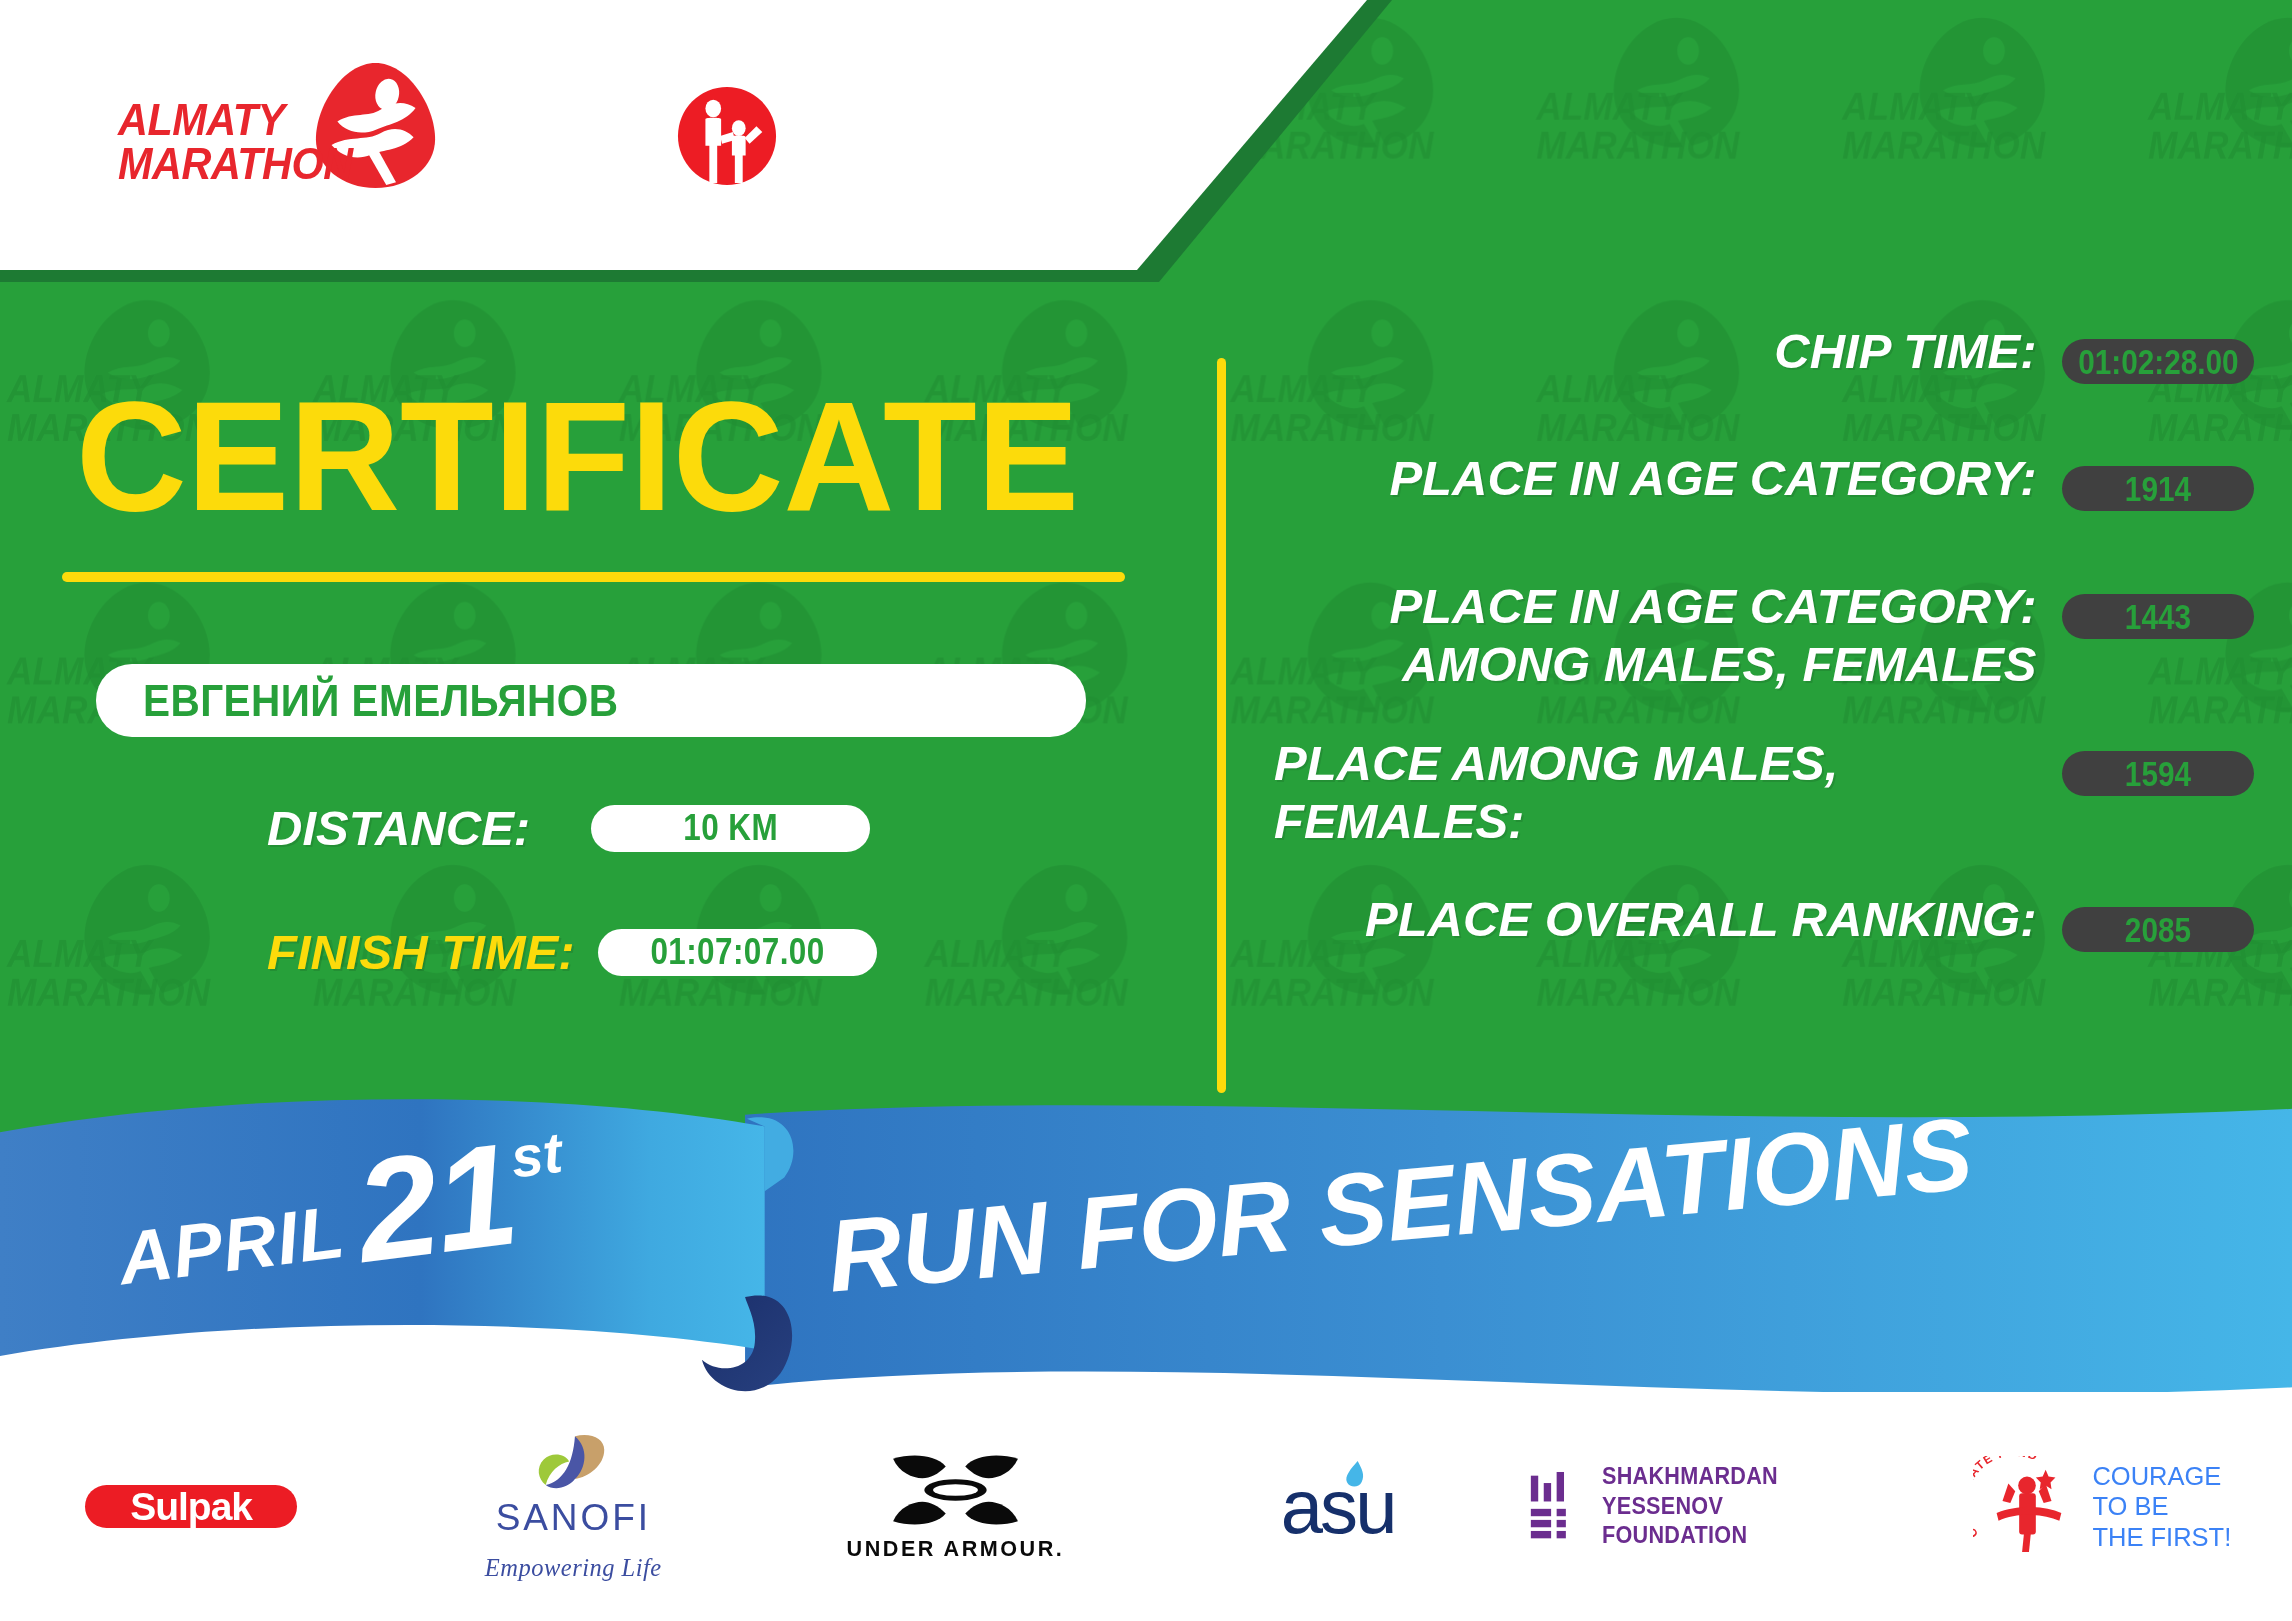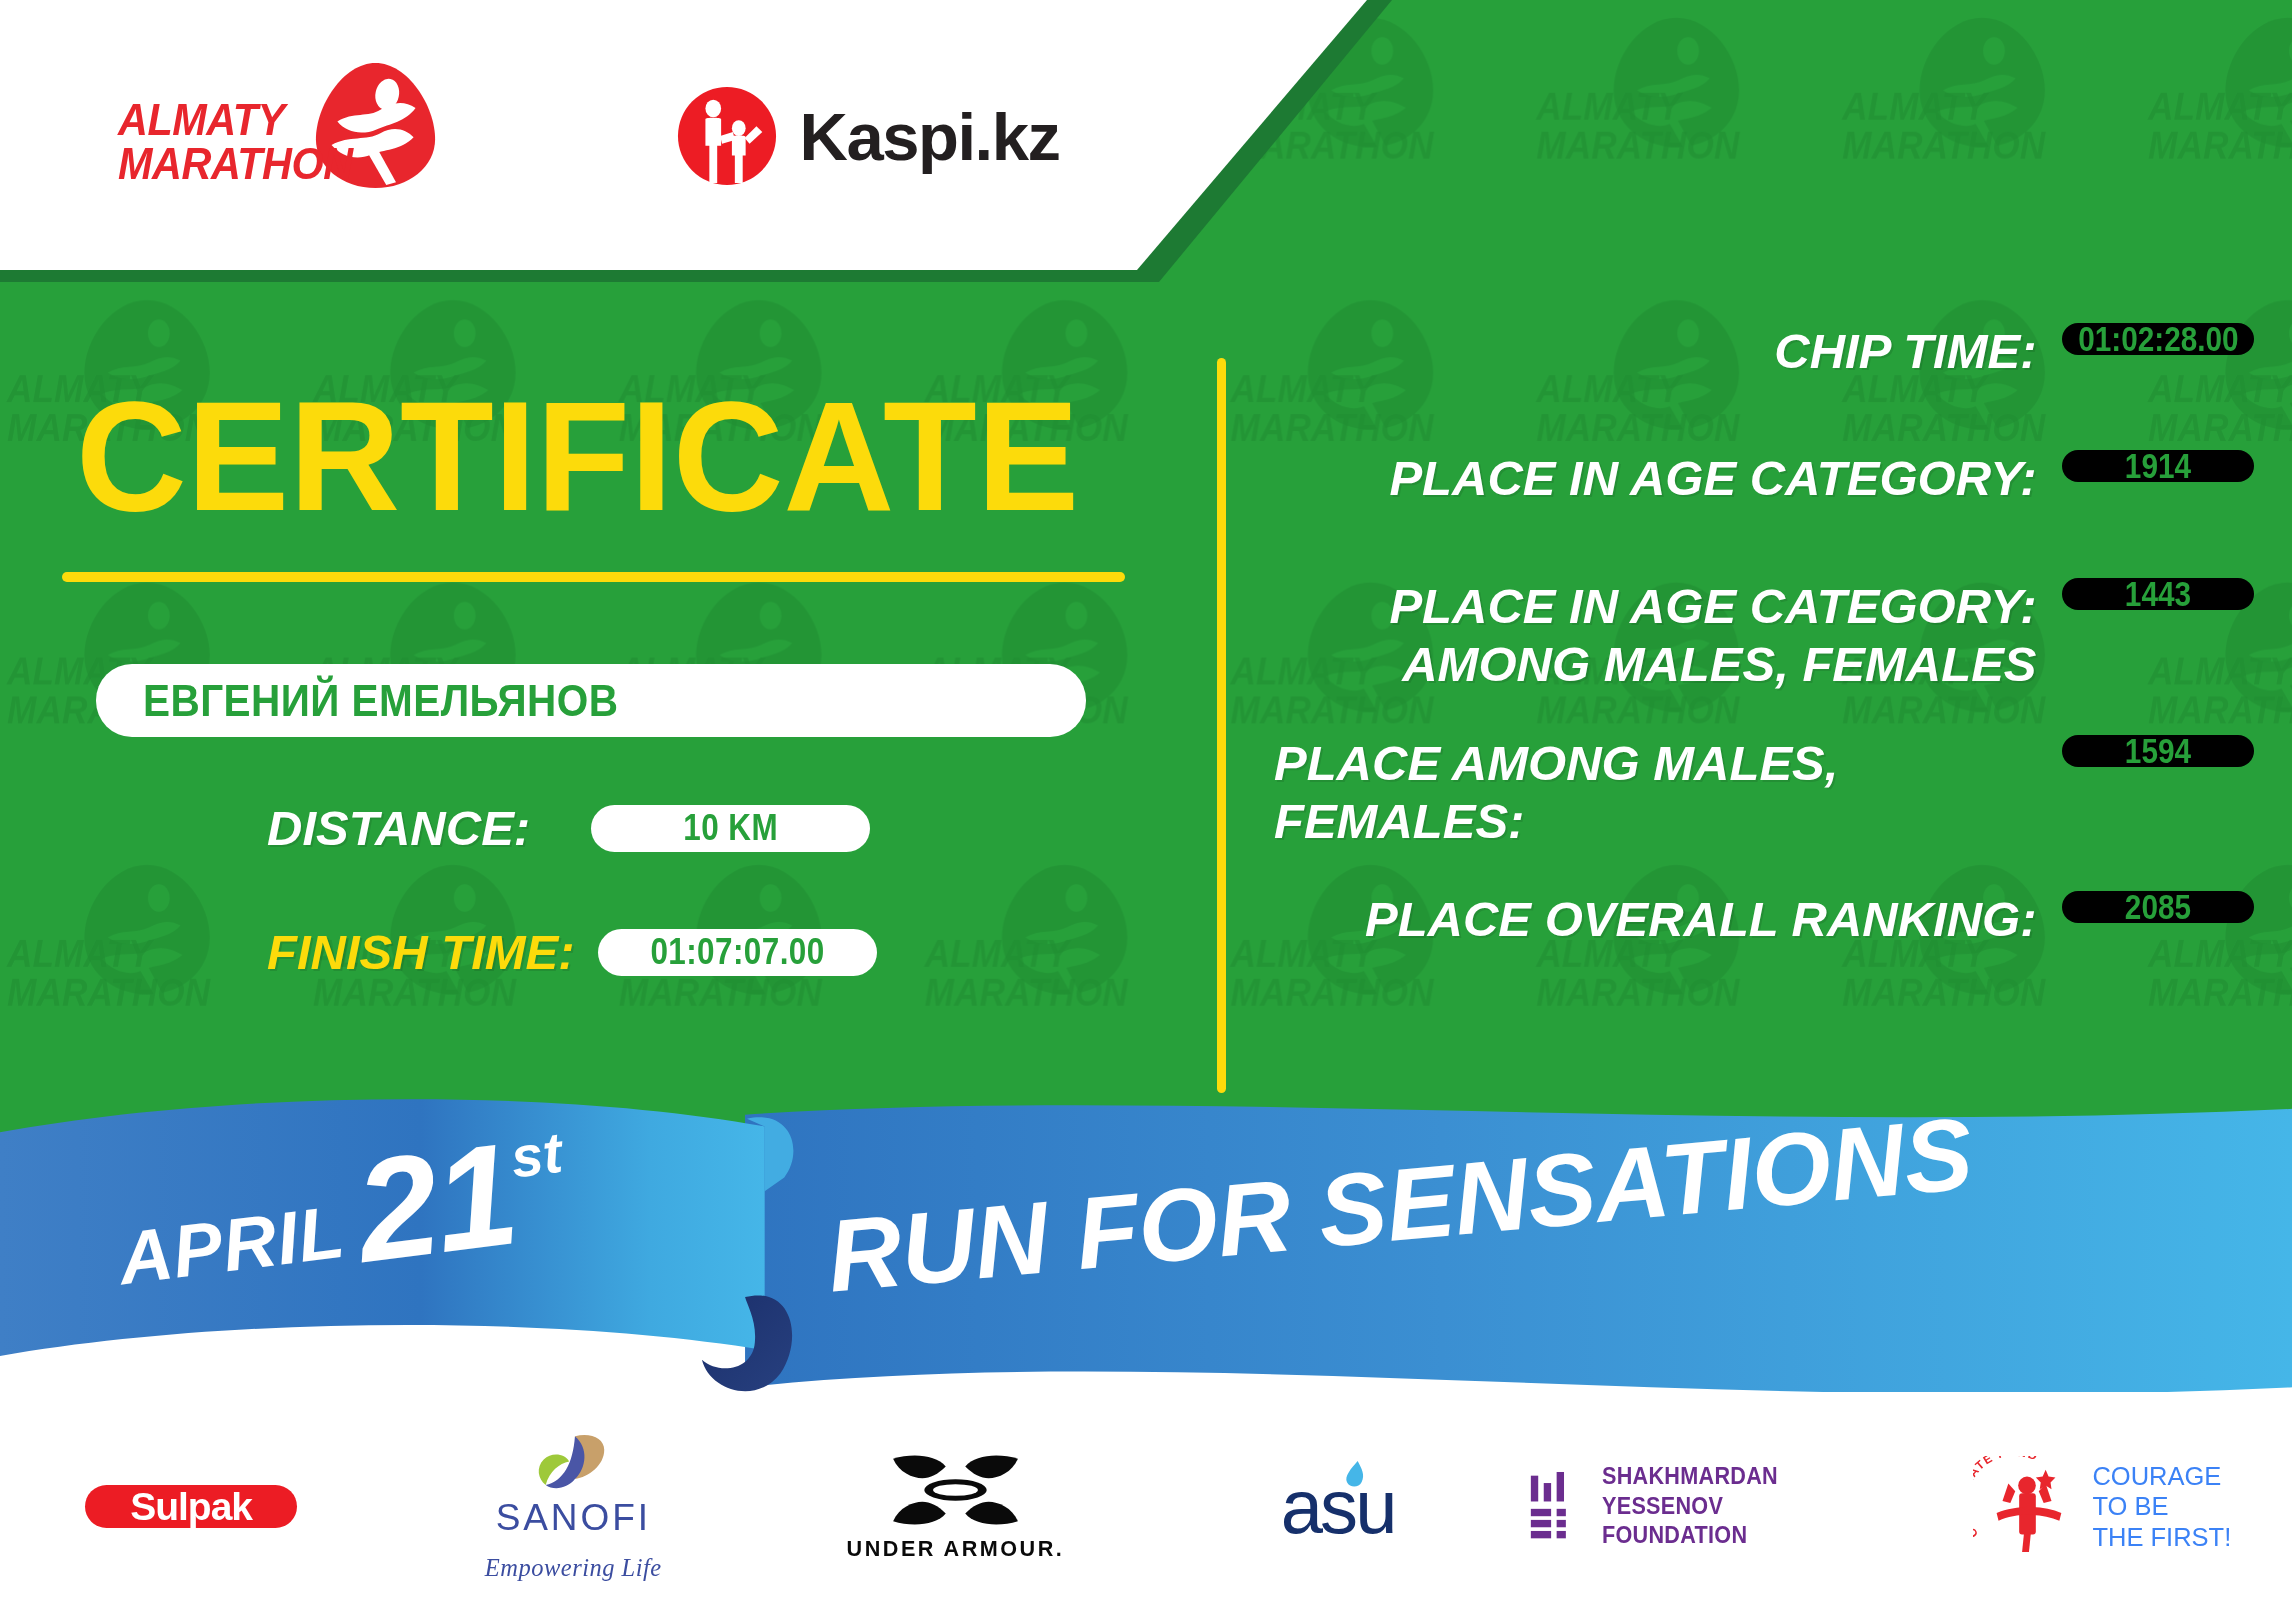--- a/index.html
+++ b/index.html
@@ -237,27 +237,27 @@
     font-size: 49px;
     line-height: 1.18;
     text-align: right;
     padding-right: 25.5px;
     text-shadow: 2px 2px 0 rgba(0,0,0,0.10);
   }
   .r-label.two-line { text-align: right; }
   .r-label.left-al { text-align: left; }
   .r-pill {
     flex: 0 0 auto;
-    width: 192px; height: 32px;
-    background: #000000;
+    width: 192px; height: 45px;
+    background: #404040;
     border-radius: 22.5px;
     display: flex;
     align-items: center;
     justify-content: center;
-    margin-top: 0;
+    margin-top: 16px;
   }
   .r-val {
     color: #27a03a;
     font-family: "Liberation Sans Narrow", "Liberation Sans", sans-serif;
     font-weight: 900;
     font-size: 35px;
     transform: scaleX(0.85);
     white-space: nowrap;
   }
 
@@ -473,21 +473,20 @@
       <circle cx="52" cy="52" r="50" fill="#ed1c24"></circle>
       <g fill="#ffffff">
         <ellipse cx="38" cy="24" rx="8" ry="9"></ellipse>
         <path d="M30 35 C30 33 46 33 46 35 L46 62 L42 62 L42 100 L34 100 L34 62 L30 62 Z"></path>
         <ellipse cx="64" cy="44" rx="7" ry="8"></ellipse>
         <path d="M57 53 C57 51 71 51 71 53 L71 72 L68 72 L68 100 L60 100 L60 72 L57 72 Z"></path>
         <path d="M45 52 L58 48 L60 56 L47 60 Z"></path>
         <path d="M70 54 L82 42 L88 48 L75 60 Z"></path>
       </g>
     </svg>
-    <div class="kaspi-text">Kaspi.kz</div>
   </div>
 
   <div class="left-col">
     <div class="cert-title">CERTIFICATE</div>
     <div class="title-rule"></div>
 
     <div class="name-pill">
       <span class="name-text">ЕВГЕНИЙ ЕМЕЛЬЯНОВ</span>
     </div>
 

